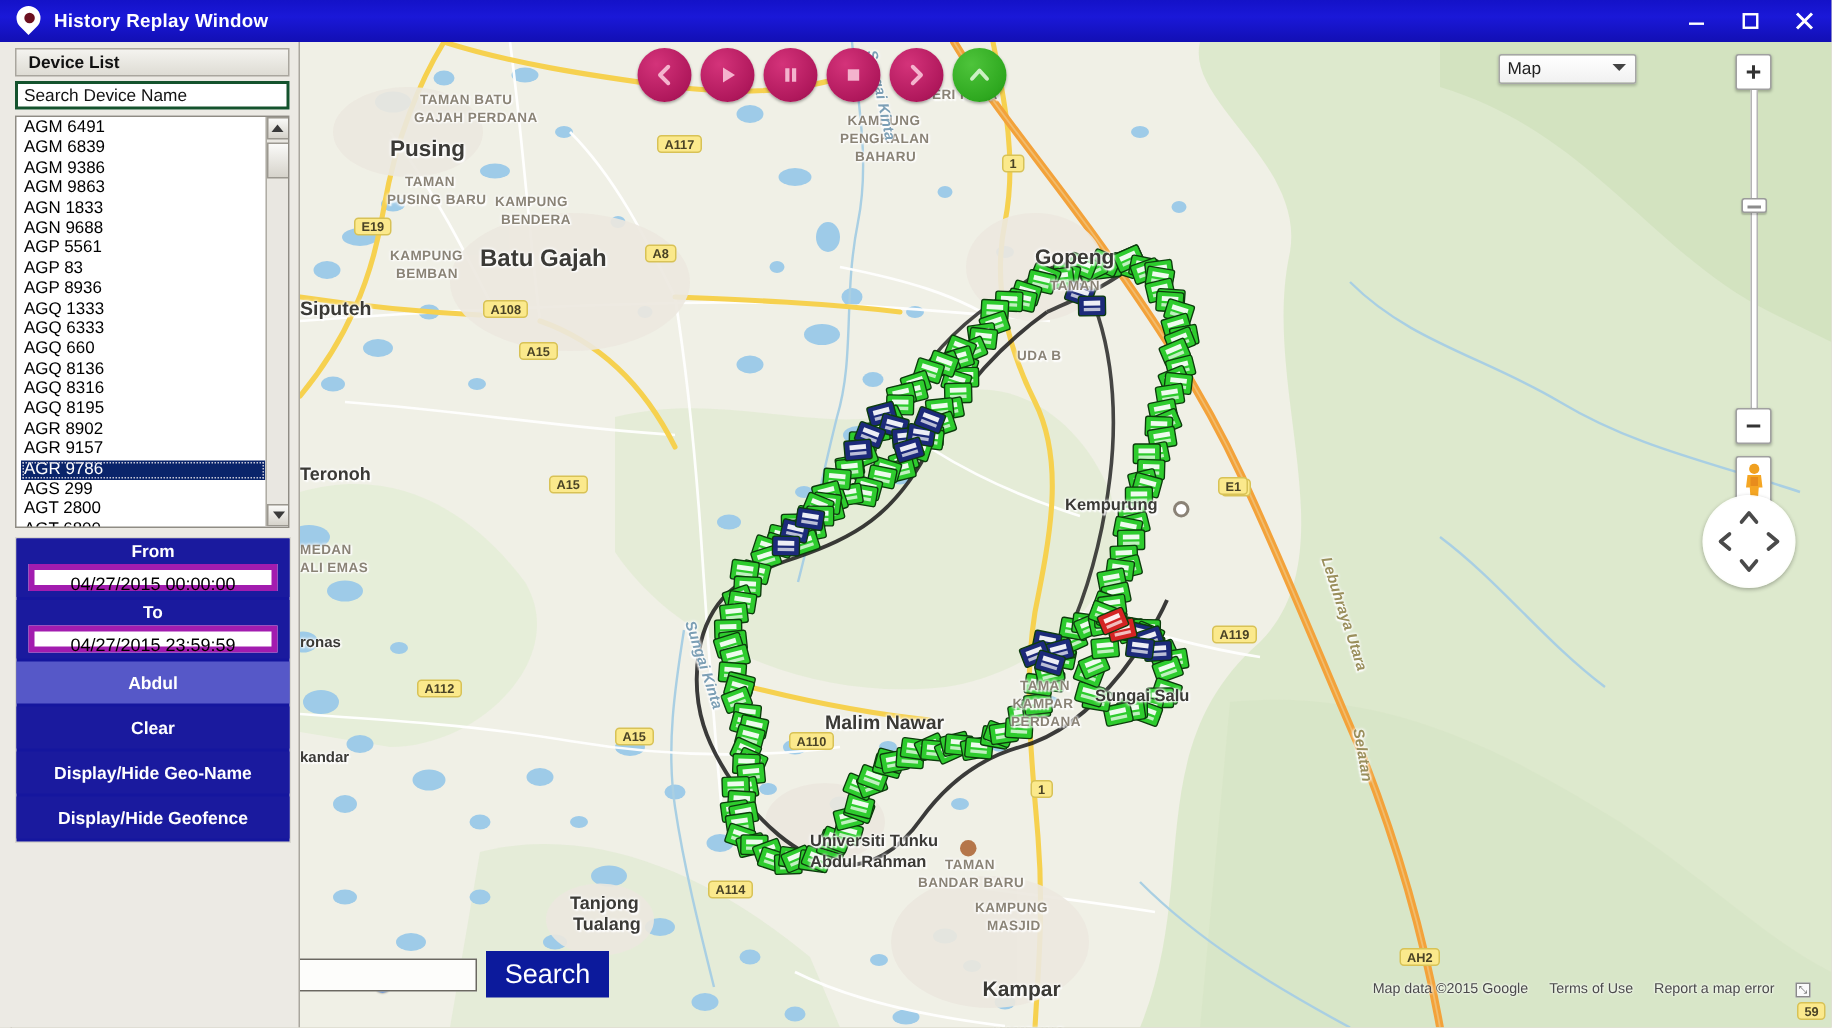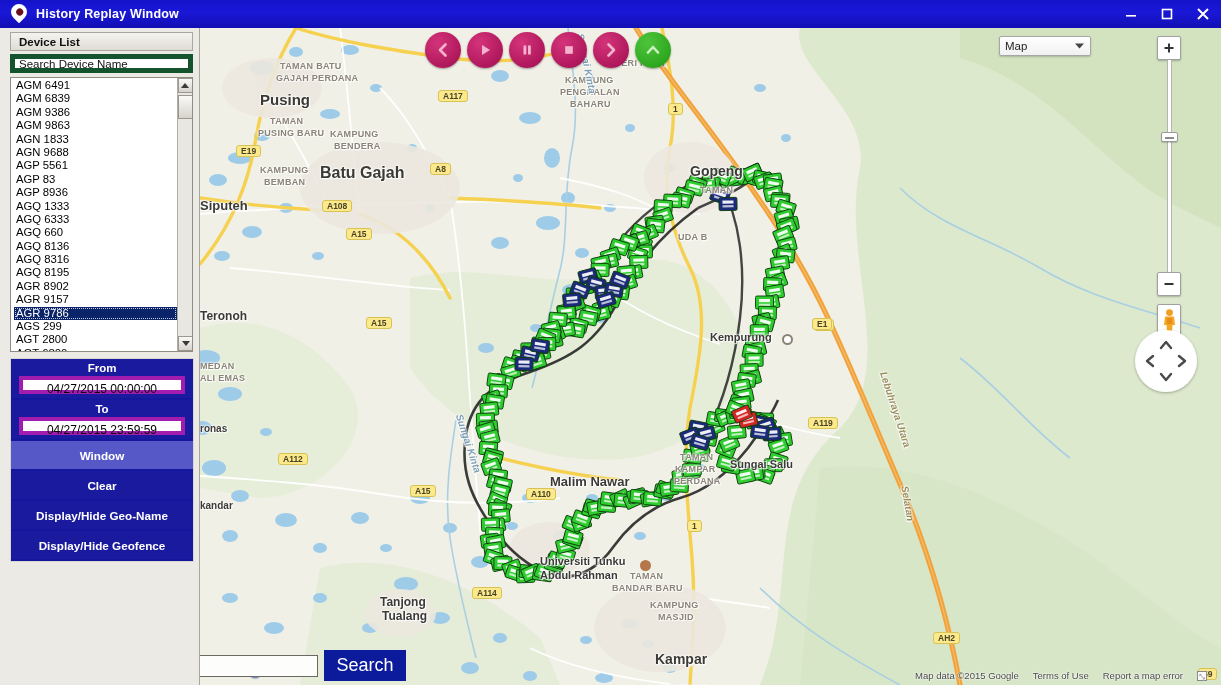--- a/index.html
+++ b/index.html
@@ -52,21 +52,21 @@
   }
   .panel-head {
     margin:4px 6px 3px 10px; height:19px;
     background:linear-gradient(#f4f3ef,#dedcd4);
     border:1px solid #a9a69e;
     display:flex; align-items:center; padding-left:8px;
     font-size:11.5px; font-weight:bold; color:#111;
   }
   .search-device {
     margin:0 6px 4px 10px; height:19px;
-    background:#fff; border:5px solid #14532d;
+    background:#fff; border:2px solid #14532d;
     display:flex; align-items:center; padding-left:4px;
     font-size:11.5px; color:#111;
   }
   .listwrap {
     margin:0 6px 0 10px; height:275px;
     border:1px solid #8f8c84; background:#fff;
     display:flex; position:relative; overflow:hidden;
   }
   .devlist {
     flex:1; overflow:hidden; padding-left:3px; padding-top:1px;
@@ -196,21 +196,21 @@
   
   .panctl {
     position:absolute; right:24px; top:302px; width:62px; height:62px;
     border-radius:50%; background:rgba(255,255,255,.92);
     box-shadow:0 1px 3px rgba(0,0,0,.3); z-index:40;
   }
   .panctl svg { position:absolute; inset:0; }
 
   
   .botbar {
-    position:absolute; left:0; bottom:0; width:1021px; height:40px; z-index:45;
+    position:absolute; left:0; bottom:16px; width:1021px; height:40px; z-index:45;
   }
   .gwm {
     position:absolute; left:10px; bottom:6px;
     font-size:21px; font-weight:bold; letter-spacing:-1px;
     color:rgba(255,255,255,.72);
     text-shadow:0 1px 1px rgba(0,0,0,.25);
   }
   .gwm span:nth-child(1){color:rgba(66,133,244,.75);}
   .gwm span:nth-child(2){color:rgba(219,68,55,.75);}
   .gwm span:nth-child(3){color:rgba(244,180,0,.75);}
@@ -312,21 +312,21 @@
 
     <div class="bluebox">
       <div class="bb-sec">
         <div class="bb-label">From</div>
         <div class="bb-input">04/27/2015 00:00:00</div>
       </div>
       <div class="bb-sec">
         <div class="bb-label">To</div>
         <div class="bb-input">04/27/2015 23:59:59</div>
       </div>
-      <div class="bb-btn active">Window</div>
+      <div class="bb-btn active">Abdul</div>
       <div class="bb-btn">Clear</div>
       <div class="bb-btn">Display/Hide Geo-Name</div>
       <div class="bb-btn">Display/Hide Geofence</div>
     </div>
   </div>
 
   <div class="map">
 
     <svg class="map-base" viewBox="0 0 1021 657" preserveAspectRatio="none">
       <defs>

